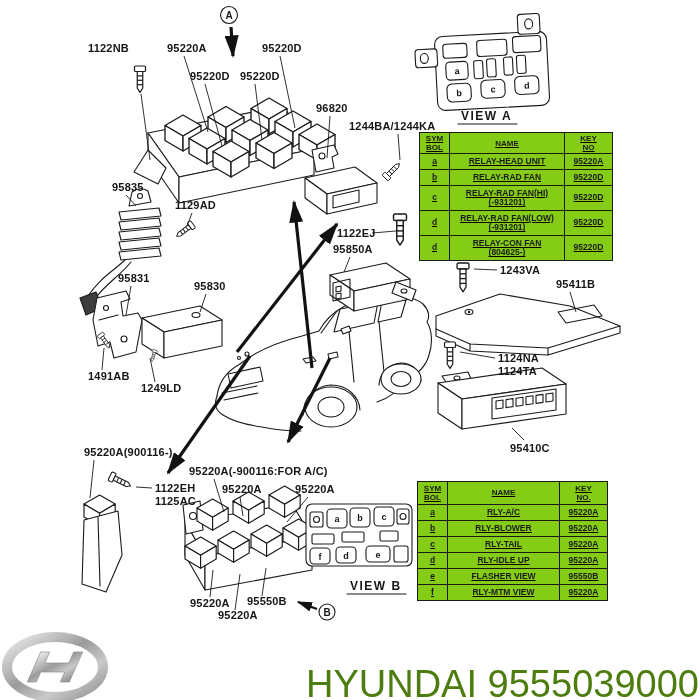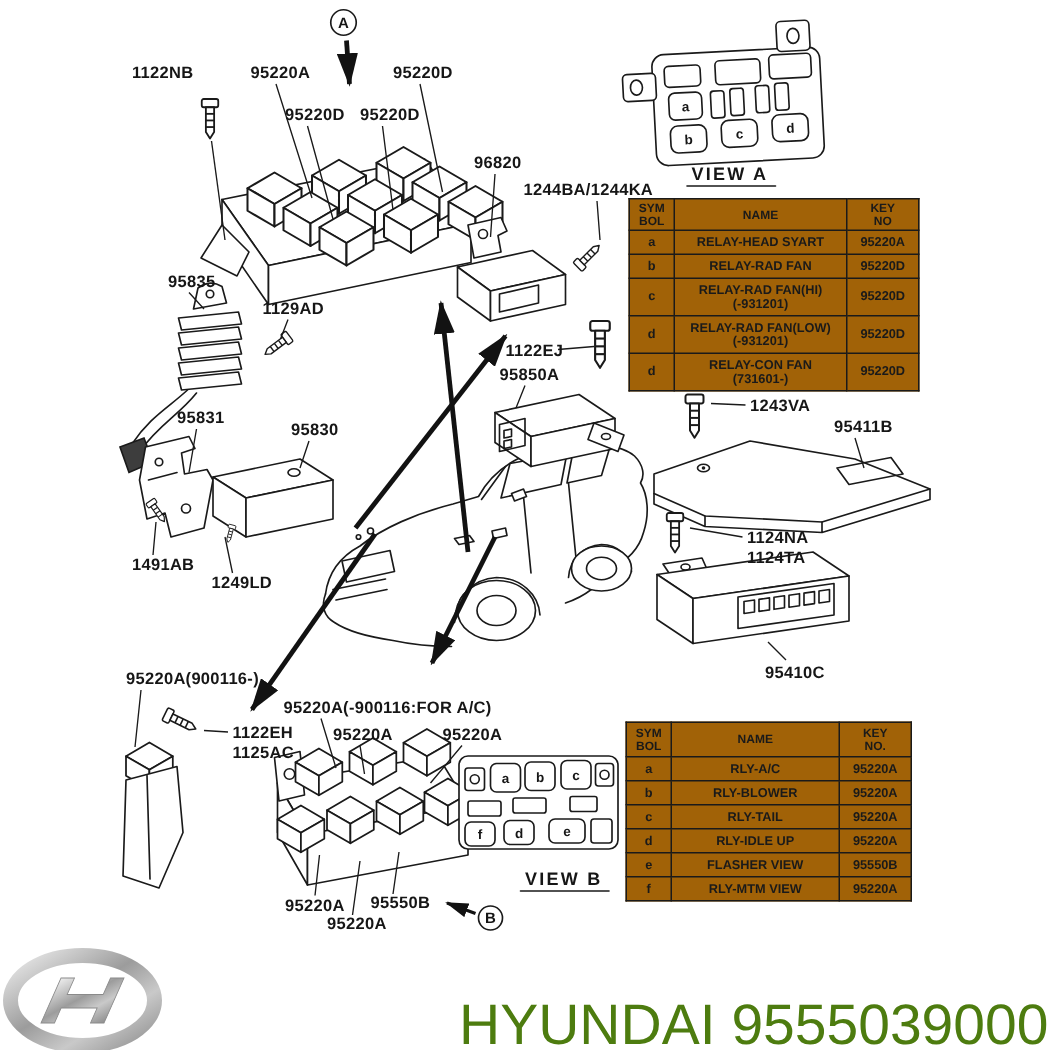--- a/index.html
+++ b/index.html
@@ -11,21 +11,21 @@
   .dark{stroke:#1a1a1a;stroke-width:1.1;fill:#3d3d3d;}
   .leader{stroke:#1a1a1a;stroke-width:.9;fill:none;}
   .thick{stroke:#121212;stroke-width:3.2;fill:none;}
   .thick2{stroke:#121212;stroke-width:2.2;fill:none;}
   .lbl{font:bold 11px "Liberation Sans",sans-serif;fill:#161616;letter-spacing:.2px;}
   .lblview{font:bold 12px "Liberation Sans",sans-serif;fill:#161616;letter-spacing:1.5px;}
   .cl{font:bold 9px "Liberation Sans",sans-serif;fill:#161616;text-anchor:middle;}
   .mk{font:bold 10px "Liberation Sans",sans-serif;fill:#161616;text-anchor:middle;}
   #cube path{fill:#fff;stroke:#1a1a1a;stroke-width:.9;stroke-linejoin:round;}
   #bolt *{fill:#fff;stroke:#1a1a1a;stroke-width:1.1;stroke-linejoin:round;}
-  table.pt{position:absolute;border-collapse:collapse;table-layout:fixed;background:#a16207;}
+  table.pt{position:absolute;border-collapse:collapse;table-layout:fixed;background:#84cc16;text-decoration:underline;}
   .pt th,.pt td{border:1.4px solid #1a1a1a;font:bold 8.5px/1.15 "Liberation Sans",sans-serif;
      color:#1a1a1a;text-align:center;padding:1px 2px;overflow:hidden;}
   .pt th{font-size:8px;}
   .blk{display:block;}
   #tableA{left:419px;top:132px;width:193px;}
   #tableB{left:417px;top:481px;width:190px;}
   #tableA tr.hr th{height:18px;} #tableA tr.r1 td{height:13px;} #tableA tr.r2 td{height:22px;}
   #tableB tr.hr th{height:20px;} #tableB tr.rb td{height:13px;}
   .brandline{position:absolute;left:306px;top:643px;font-size:38px;font-weight:400;
      color:#4d7c0f;white-space:nowrap;letter-spacing:0;margin-top:20px;}
@@ -337,21 +337,21 @@
           </th>
     <th>NAME</th>
     <th>
             <span class="blk">KEY</span>
             <span class="blk">NO</span>
           </th>
   </tr>
   <tr class="r1">
     <td>a</td>
     <td class="name">
-            <span class="blk">RELAY-HEAD SYART</span>
+            <span class="blk">RELAY-HEAD UNIT</span>
           </td>
     <td>95220A</td>
   </tr>
   <tr class="r1">
     <td>b</td>
     <td class="name">
             <span class="blk">RELAY-RAD FAN</span>
           </td>
     <td>95220D</td>
   </tr>
@@ -368,21 +368,21 @@
     <td class="name">
             <span class="blk">RELAY-RAD FAN(LOW)</span>
             <span class="blk">(-931201)</span>
           </td>
     <td>95220D</td>
   </tr>
   <tr class="r2">
     <td>d</td>
     <td class="name">
             <span class="blk">RELAY-CON FAN</span>
-            <span class="blk">(731601-)</span>
+            <span class="blk">(804625-)</span>
           </td>
     <td>95220D</td>
   </tr>
 </tbody>
     </table>
 
 <table class="pt" id="tableB">
   <colgroup>
         <col style="width:30px">
         <col style="width:112px">

